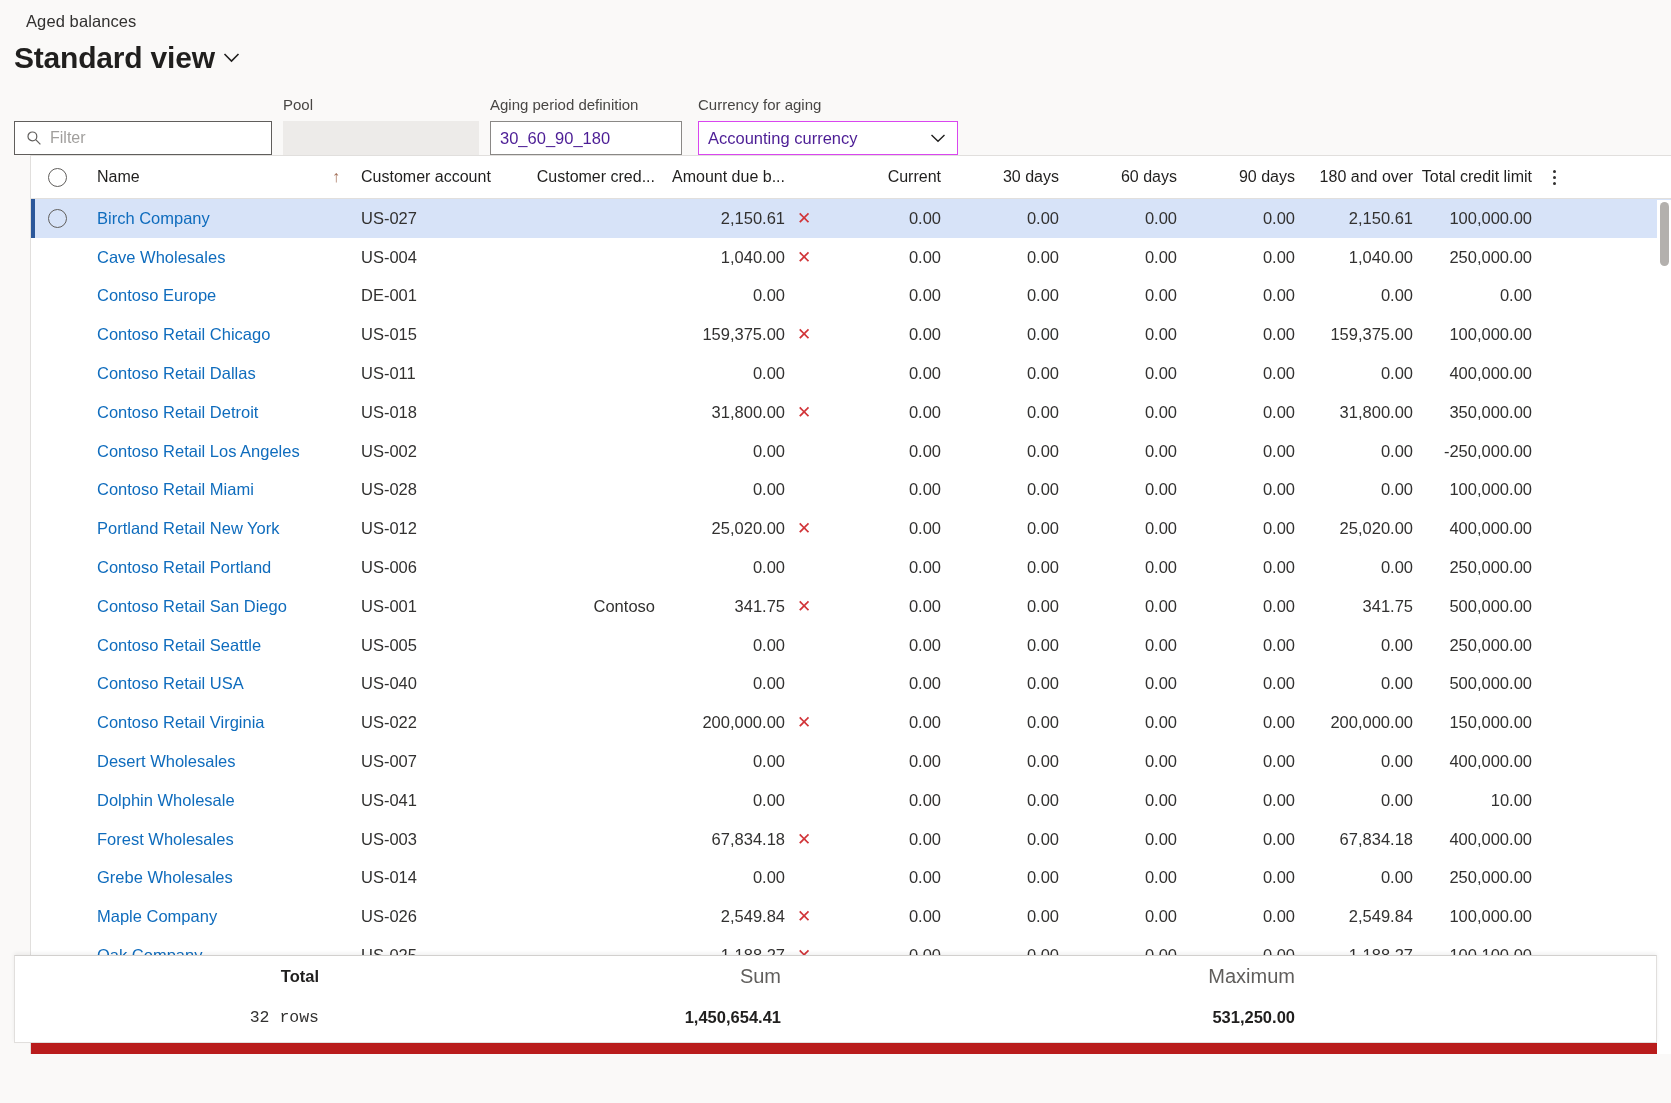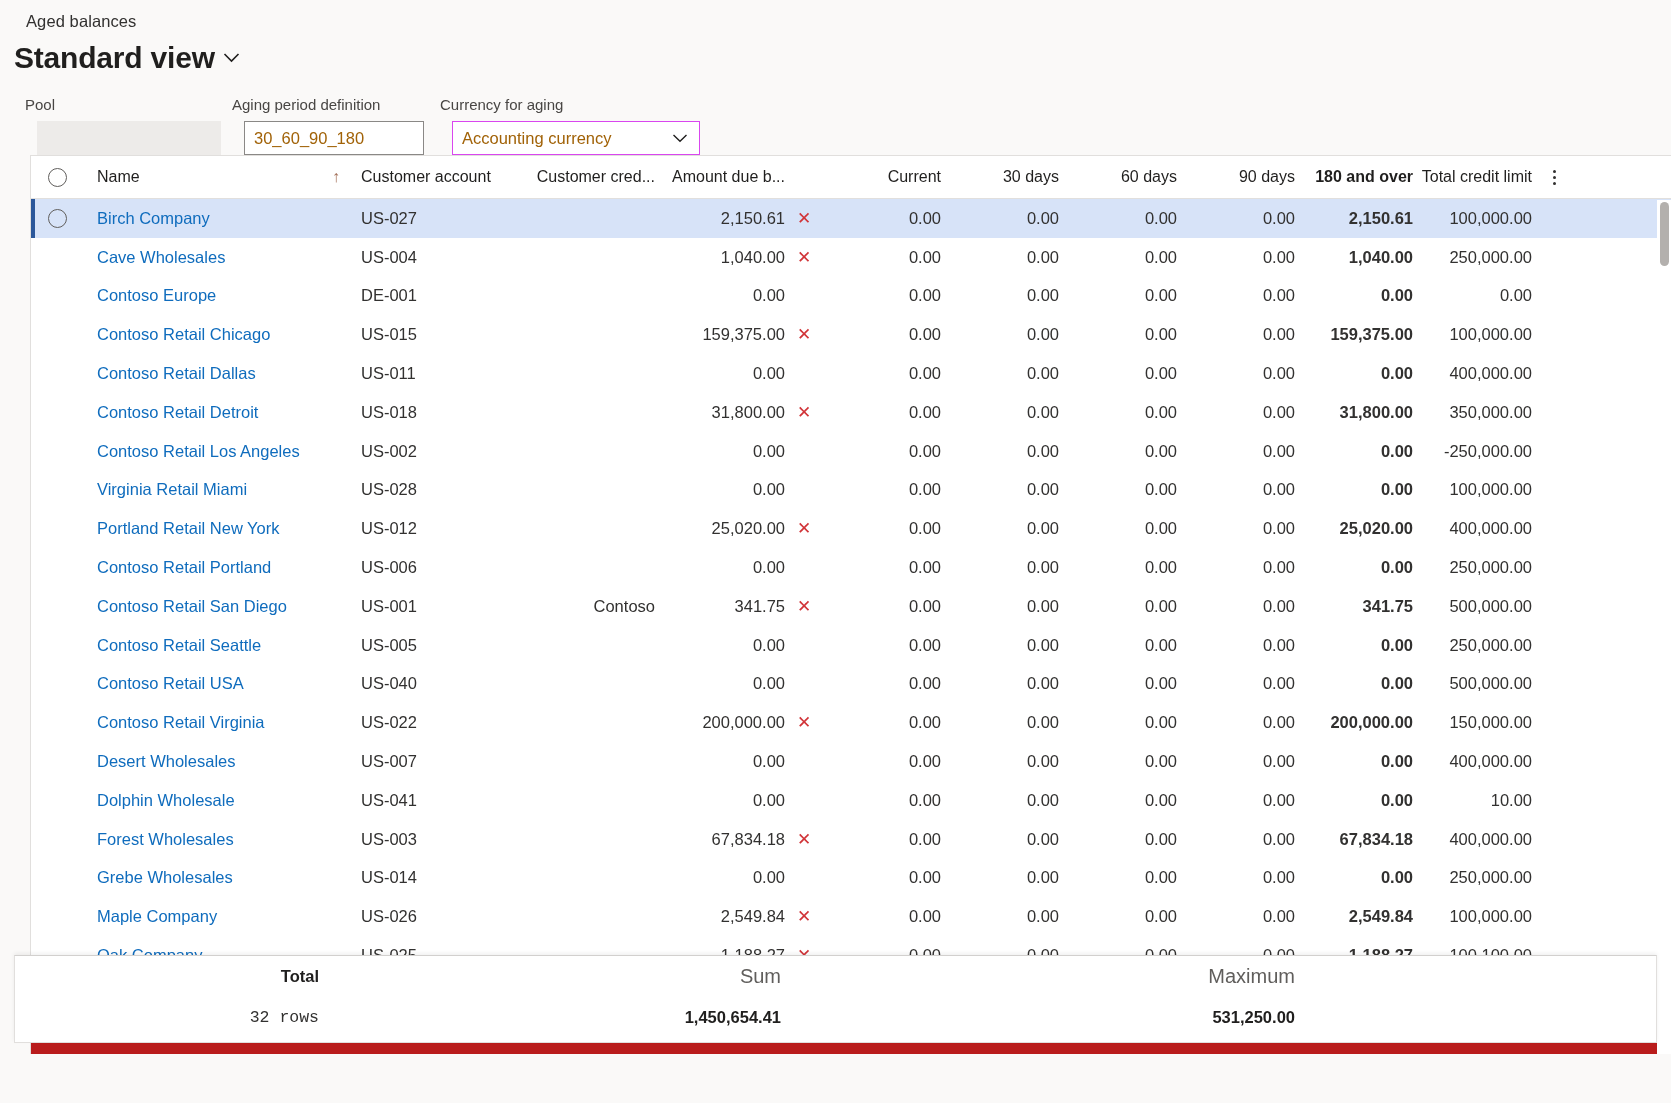--- a/index.html
+++ b/index.html
@@ -92,22 +92,21 @@
     line-height: 19px;
     margin-bottom: 7px;
     white-space: nowrap;
   }
   .field-ctl {
     height: 34px;
     box-sizing: border-box;
     display: flex;
     align-items: center;
     font-size: 16.5px;
-    color: #a16207;
-    margin-left: 12px;
+    color: #4c1d95;
   }
   .field-ctl.readonly {
     background: #edebe9;
     border: none;
   }
   .field-ctl.input {
     background: #ffffff;
     border: 1px solid #8a8886;
     padding-left: 9px;
   }
@@ -187,21 +186,21 @@
   }
   
   .c-sel    { width: 52px; display:flex; align-items:center; justify-content:center; }
   .c-name   { width: 238px; padding-left: 14px; }
   .c-sort   { width: 30px; display:flex; align-items:center; justify-content:center; }
   .c-acct   { width: 176px; padding-left: 10px; }
   .c-cgrp   { width: 130px; text-align: right; padding-right: 2px; }
   .c-amt    { width: 128px; text-align: right; }
   .c-x      { width: 38px; display:flex; align-items:center; justify-content:center; }
   .c-num    { width: 118px; text-align: right; }
-  .c-num180 { width: 118px; text-align: right; font-weight: bold; }
+  .c-num180 { width: 118px; text-align: right; }
   .c-lim    { width: 122px; text-align: right; padding-right: 3px;}
   .c-menu   { width: 38px; display:flex; align-items:center; justify-content:center; }
 
   .radio {
     width: 19px;
     height: 19px;
     border: 1.3px solid #605e5c;
     border-radius: 50%;
     box-sizing: border-box;
   }
@@ -294,20 +293,29 @@
       <span class="chevron-down">
         <svg width="17" height="11" viewBox="0 0 17 11">
             <polyline points="1.5,2 8.5,9 15.5,2" fill="none" stroke="#201f1e" stroke-width="1.6"></polyline>
           </svg>
       </span>
     </div>
   </div>
 
   <div class="toolbar">
 
+    <div class="filter-box">
+      <span class="mag">
+        <svg width="16" height="16" viewBox="0 0 16 16">
+          <circle cx="6.4" cy="6.4" r="4.4" fill="none" stroke="#605e5c" stroke-width="1.2"></circle>
+          <line x1="9.7" y1="9.7" x2="14.4" y2="14.4" stroke="#605e5c" stroke-width="1.2"></line>
+        </svg>
+      </span>
+      <span class="filter-placeholder">Filter</span>
+    </div>
 
     <div class="field-group grp-pool">
       <div class="field-label">Pool</div>
       <div class="field-ctl readonly"></div>
     </div>
 
     <div class="field-group grp-aging">
       <div class="field-label">Aging period definition</div>
       <div class="field-ctl input">30_60_90_180</div>
     </div>
@@ -472,21 +480,21 @@
           <div class="cell c-num">0.00</div>
           <div class="cell c-num">0.00</div>
           <div class="cell c-num">0.00</div>
           <div class="cell c-num">0.00</div>
           <div class="cell c-num180">0.00</div>
           <div class="cell c-lim">-250,000.00</div>
           <div class="c-menu"></div>
         </div>
         <div class="row">
           <div class="c-sel"></div>
-          <div class="cell c-name link">Virginia Retail Miami</div>
+          <div class="cell c-name link">Contoso Retail Miami</div>
           <div class="c-sort"></div>
           <div class="cell c-acct">US-028</div>
           <div class="cell c-cgrp"></div>
           <div class="cell c-amt">0.00</div>
           <div class="c-x"></div>
           <div class="cell c-num">0.00</div>
           <div class="cell c-num">0.00</div>
           <div class="cell c-num">0.00</div>
           <div class="cell c-num">0.00</div>
           <div class="cell c-num180">0.00</div>

